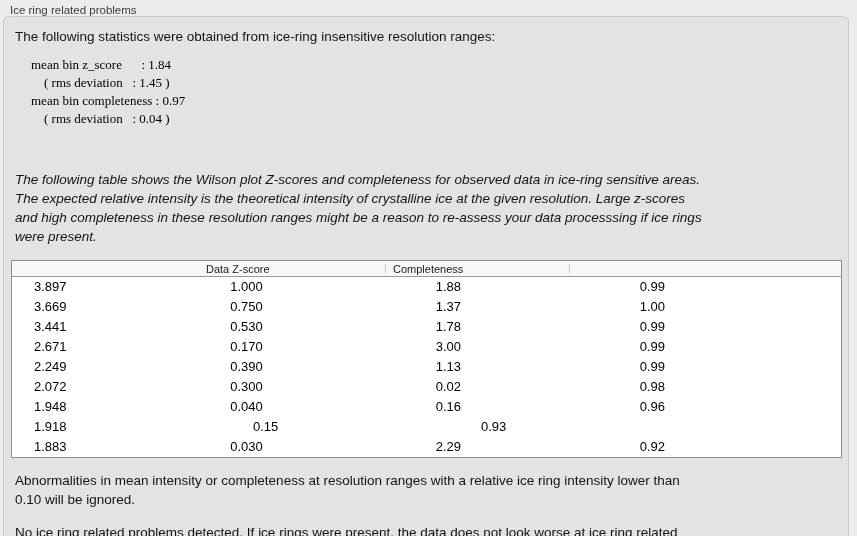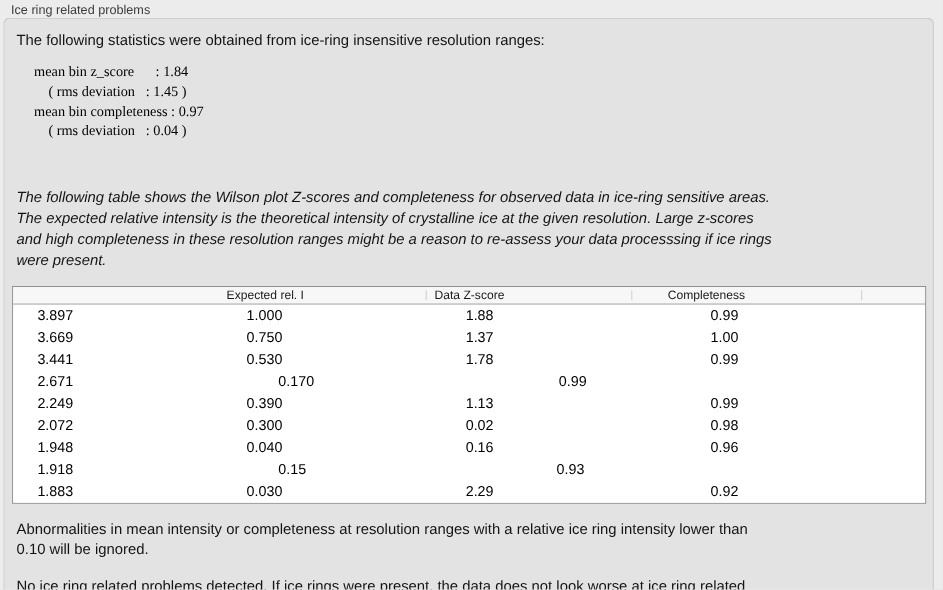--- a/index.html
+++ b/index.html
@@ -70,21 +70,21 @@
     position: absolute;
     right: 0; top: 3px; bottom: 3px;
     width: 1px;
     background: #c8c8c8;
   }
   .lc-h.c5::after { display: none; }
   .lc-h.c1 { padding-left: 11px; margin-top: 40px; }
   .c1 { width: 187px; }
   .c2 { width: 189px; }
   .c3 { width: 187px; }
-  .c4 { width: 184px; margin-left: 25px; }
+  .c4 { width: 184px; }
   .c5 { flex: 1; }
   .lc-row { display: flex; height: 20px; background: #ffffff; gap: 41px; }
   .lc-cell {
     font-size: 13px;
     line-height: 20px;
     color: #000;
     padding-left: 13px;
     overflow: hidden;
     white-space: nowrap;
   }
@@ -107,21 +107,20 @@
     ( rms deviation   : 0.04 )</pre>
 
   <p class="para desc">The following table shows the Wilson plot Z-scores and completeness for observed data in ice-ring sensitive areas.
 The expected relative intensity is the theoretical intensity of crystalline ice at the given resolution. Large z-scores
 and high completeness in these resolution ranges might be a reason to re-assess your data processsing if ice rings
 were present.</p>
 
   <div class="listctrl">
     <div class="lc-header">
       <div class="lc-h c1">d_spacing</div>
-      <div class="lc-h c2">Expected rel. I</div>
       <div class="lc-h c3">Data Z-score</div>
       <div class="lc-h c4">Completeness</div>
       <div class="lc-h c5"></div>
     </div>
     <div class="lc-body">
         <div class="lc-row">
           <div class="lc-cell c1">3.897</div>
           <div class="lc-cell c2">1.000</div>
           <div class="lc-cell c3">1.88</div>
           <div class="lc-cell c4">0.99</div>
@@ -137,20 +136,21 @@
         <div class="lc-row">
           <div class="lc-cell c1">3.441</div>
           <div class="lc-cell c2">0.530</div>
           <div class="lc-cell c3">1.78</div>
           <div class="lc-cell c4">0.99</div>
           <div class="lc-cell c5"></div>
         </div>
         <div class="lc-row">
           <div class="lc-cell c1">2.671</div>
           <div class="lc-cell c2">0.170</div>
+          <div class="lc-cell c3">3.00</div>
           <div class="lc-cell c4">0.99</div>
           <div class="lc-cell c5"></div>
         </div>
         <div class="lc-row">
           <div class="lc-cell c1">2.249</div>
           <div class="lc-cell c2">0.390</div>
           <div class="lc-cell c3">1.13</div>
           <div class="lc-cell c4">0.99</div>
           <div class="lc-cell c5"></div>
         </div>

